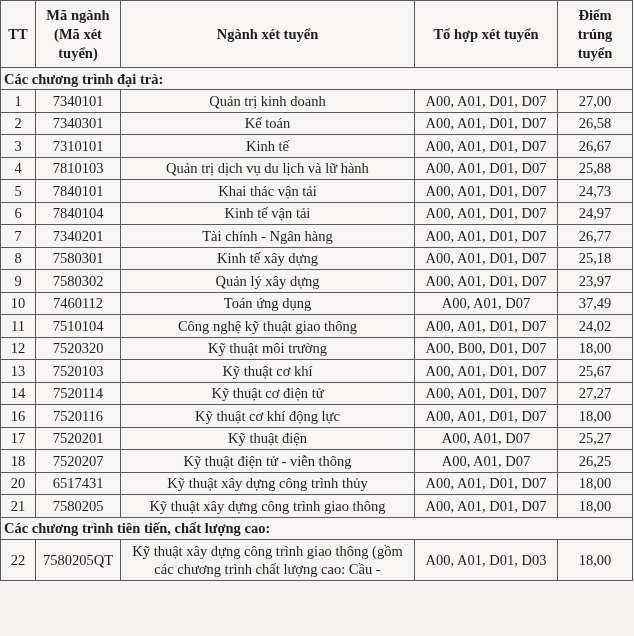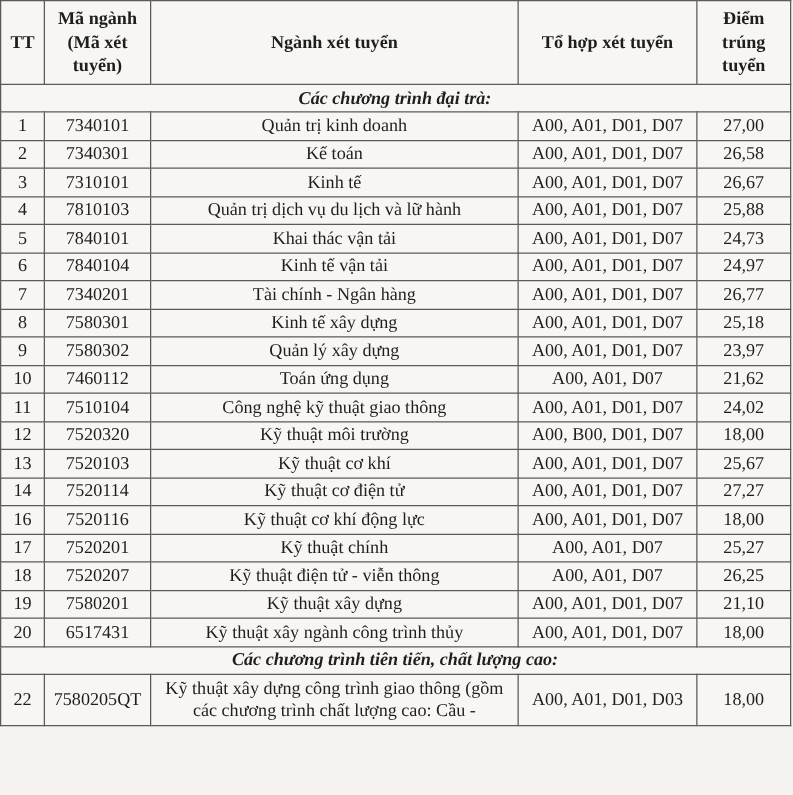--- a/index.html
+++ b/index.html
@@ -2,21 +2,21 @@
 <html><head>
 <meta charset="utf-8">
 <style>
   html, body { margin: 0; padding: 0; background: #f4f3f1; }
   body { width: 634px; height: 636px; overflow: hidden; font-family: "Liberation Serif", "DejaVu Serif", serif; color: #1e1e1e; }
   table { border-collapse: collapse; width: 632px; table-layout: fixed; margin-left: 0; background: #f7f6f4; }
   td, th { border: 1px solid #5a5a5a; font-size: 14.5px; padding: 0 4px; height: 21.5px; line-height: 20px; white-space: nowrap; }
   th { font-weight: bold; line-height: 19px; height: 64px; padding: 1px 2px; white-space: normal; }
   td.c { text-align: center; }
   td.l { text-align: center; }
-  td.section { font-weight: bold; text-align: center; padding-left: 3px; height: 21px; font-style: italic; }
+  td.section { font-weight: bold; text-align: left; padding-left: 3px; height: 21px; }
   td.tall { height: 40px; vertical-align: middle; line-height: 18px; white-space: normal; }
   col.tt { width: 35px; }
   col.code { width: 85px; }
   col.name { width: 294px; }
   col.combo { width: 143px; }
   col.score { width: 75px; }
 </style>
 </head>
 <body>
 
@@ -102,21 +102,21 @@
         <td class="c">7580302</td>
         <td class="l">Quản lý xây dựng</td>
         <td class="c">A00, A01, D01, D07</td>
         <td class="c">23,97</td>
       </tr>
       <tr>
         <td class="c">10</td>
         <td class="c">7460112</td>
         <td class="l">Toán ứng dụng</td>
         <td class="c">A00, A01, D07</td>
-        <td class="c">21,62</td>
+        <td class="c">37,49</td>
       </tr>
       <tr>
         <td class="c">11</td>
         <td class="c">7510104</td>
         <td class="l">Công nghệ kỹ thuật giao thông</td>
         <td class="c">A00, A01, D01, D07</td>
         <td class="c">24,02</td>
       </tr>
       <tr>
         <td class="c">12</td>
@@ -142,42 +142,42 @@
       <tr>
         <td class="c">16</td>
         <td class="c">7520116</td>
         <td class="l">Kỹ thuật cơ khí động lực</td>
         <td class="c">A00, A01, D01, D07</td>
         <td class="c">18,00</td>
       </tr>
       <tr>
         <td class="c">17</td>
         <td class="c">7520201</td>
-        <td class="l">Kỹ thuật chính</td>
+        <td class="l">Kỹ thuật điện</td>
         <td class="c">A00, A01, D07</td>
         <td class="c">25,27</td>
       </tr>
       <tr>
         <td class="c">18</td>
         <td class="c">7520207</td>
         <td class="l">Kỹ thuật điện tử - viễn thông</td>
         <td class="c">A00, A01, D07</td>
         <td class="c">26,25</td>
       </tr>
       <tr>
-        <td class="c">19</td>
-        <td class="c">7580201</td>
-        <td class="l">Kỹ thuật xây dựng</td>
+        <td class="c">20</td>
+        <td class="c">6517431</td>
+        <td class="l">Kỹ thuật xây dựng công trình thủy</td>
         <td class="c">A00, A01, D01, D07</td>
-        <td class="c">21,10</td>
+        <td class="c">18,00</td>
       </tr>
       <tr>
-        <td class="c">20</td>
-        <td class="c">6517431</td>
-        <td class="l">Kỹ thuật xây ngành công trình thủy</td>
+        <td class="c">21</td>
+        <td class="c">7580205</td>
+        <td class="l">Kỹ thuật xây dựng công trình giao thông</td>
         <td class="c">A00, A01, D01, D07</td>
         <td class="c">18,00</td>
       </tr>
       <tr>
         <td colspan="5" class="section">Các chương trình tiên tiến, chất lượng cao:</td>
       </tr>
       <tr>
         <td class="c tall">22</td>
         <td class="c tall">7580205QT</td>
         <td class="l tall">Kỹ thuật xây dựng công trình giao thông (gồm các chương trình chất lượng cao: Cầu -</td>

